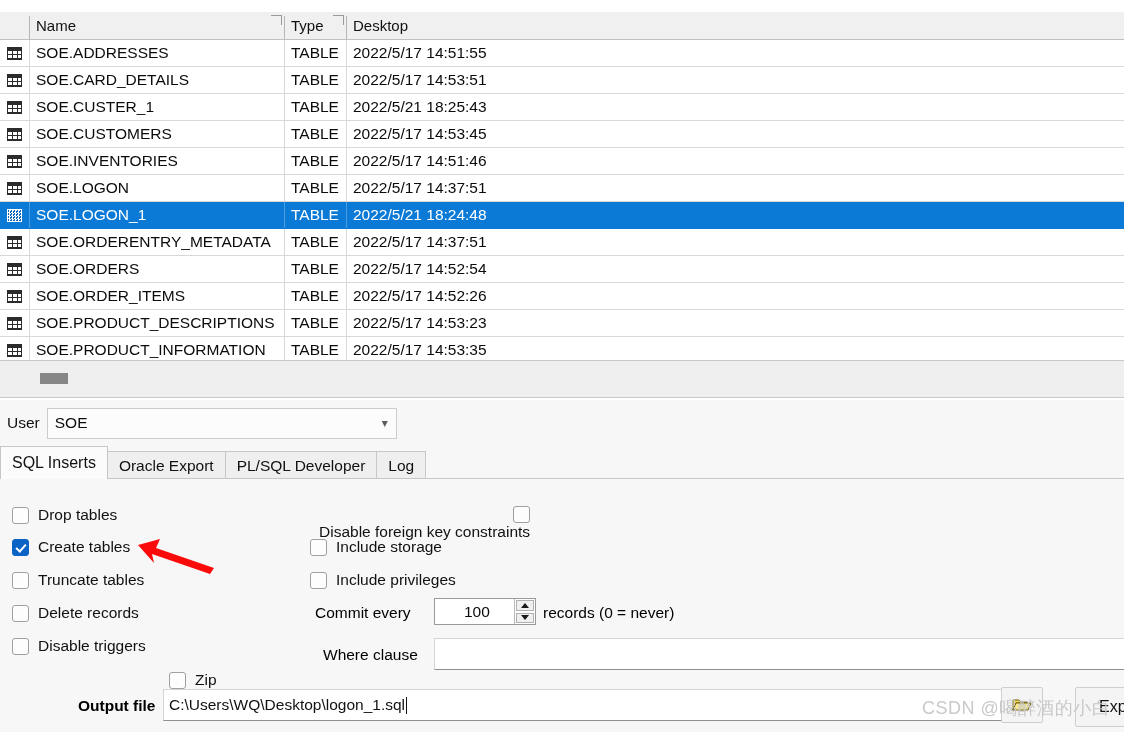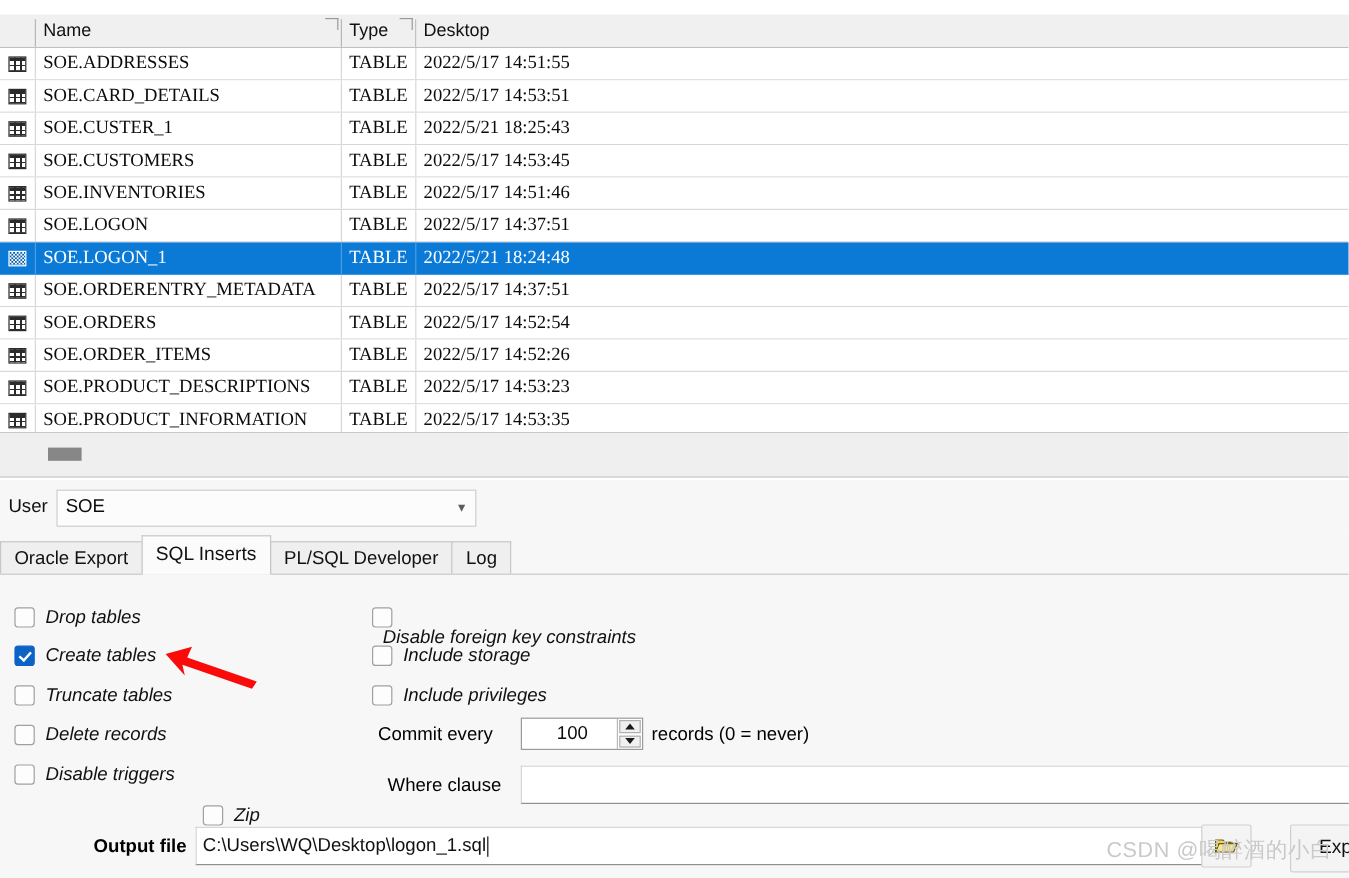--- a/index.html
+++ b/index.html
@@ -65,21 +65,20 @@
     background: #ffffff;
   }
   .row.sel { background: #0a7ad6; color: #ffffff; border-bottom-color: #0a7ad6; }
   .cell {
     box-sizing: border-box;
     height: 100%;
     display: flex; align-items: center;
     padding-left: 6px;
     overflow: hidden; white-space: nowrap;
     font-size: 15.5px;
-    font-family: Liberation Serif, serif;
   }
   .c-icon { width: 30px; justify-content: center; padding-left: 0;
             border-right: 1px solid #d8d8d8; }
   .c-name { width: 255px; border-right: 1px solid #d8d8d8; }
   .c-type { width: 62px; border-right: 1px solid #d8d8d8; }
   .c-comp { flex: 1; }
   .row.sel .c-icon, .row.sel .c-name, .row.sel .c-type { border-right-color: #4a9ee0; }
 
   
   .tblicon {
@@ -159,21 +158,21 @@
 
   
   .panel {
     position: absolute; left: 0; top: 466px;
     width: 1124px; height: 266px;
     background: #f7f7f7;
     border-top: 1px solid #c7c7c7;
     box-sizing: border-box;
   }
 
-  .cb-row { position: absolute; display: flex; align-items: flex-start; font-style: italic; }
+  .cb-row { position: absolute; display: flex; align-items: flex-end; }
   .cbox {
     width: 17px; height: 17px;
     box-sizing: border-box;
     border: 1px solid #a0a0a0;
     border-radius: 3px;
     background: #fdfdfd;
     flex: none;
   }
   .cbox.checked {
     background: #0b63c6;
@@ -382,25 +381,25 @@
 
   <div class="userrow">
     <span class="user-label">User</span>
     <div class="combo">
       <span>SOE</span>
       <span class="chev">▾</span>
     </div>
   </div>
 
   <div class="tabs" id="tabstrip">
+      <div class="tab active">
+        <span>SQL Inserts</span>
+      </div>
       <div class="tab">
         <span>Oracle Export</span>
-      </div>
-      <div class="tab active">
-        <span>SQL Inserts</span>
       </div>
       <div class="tab">
         <span>PL/SQL Developer</span>
       </div>
       <div class="tab">
         <span>Log</span>
       </div>
     </div>
 
   <div class="panel">

